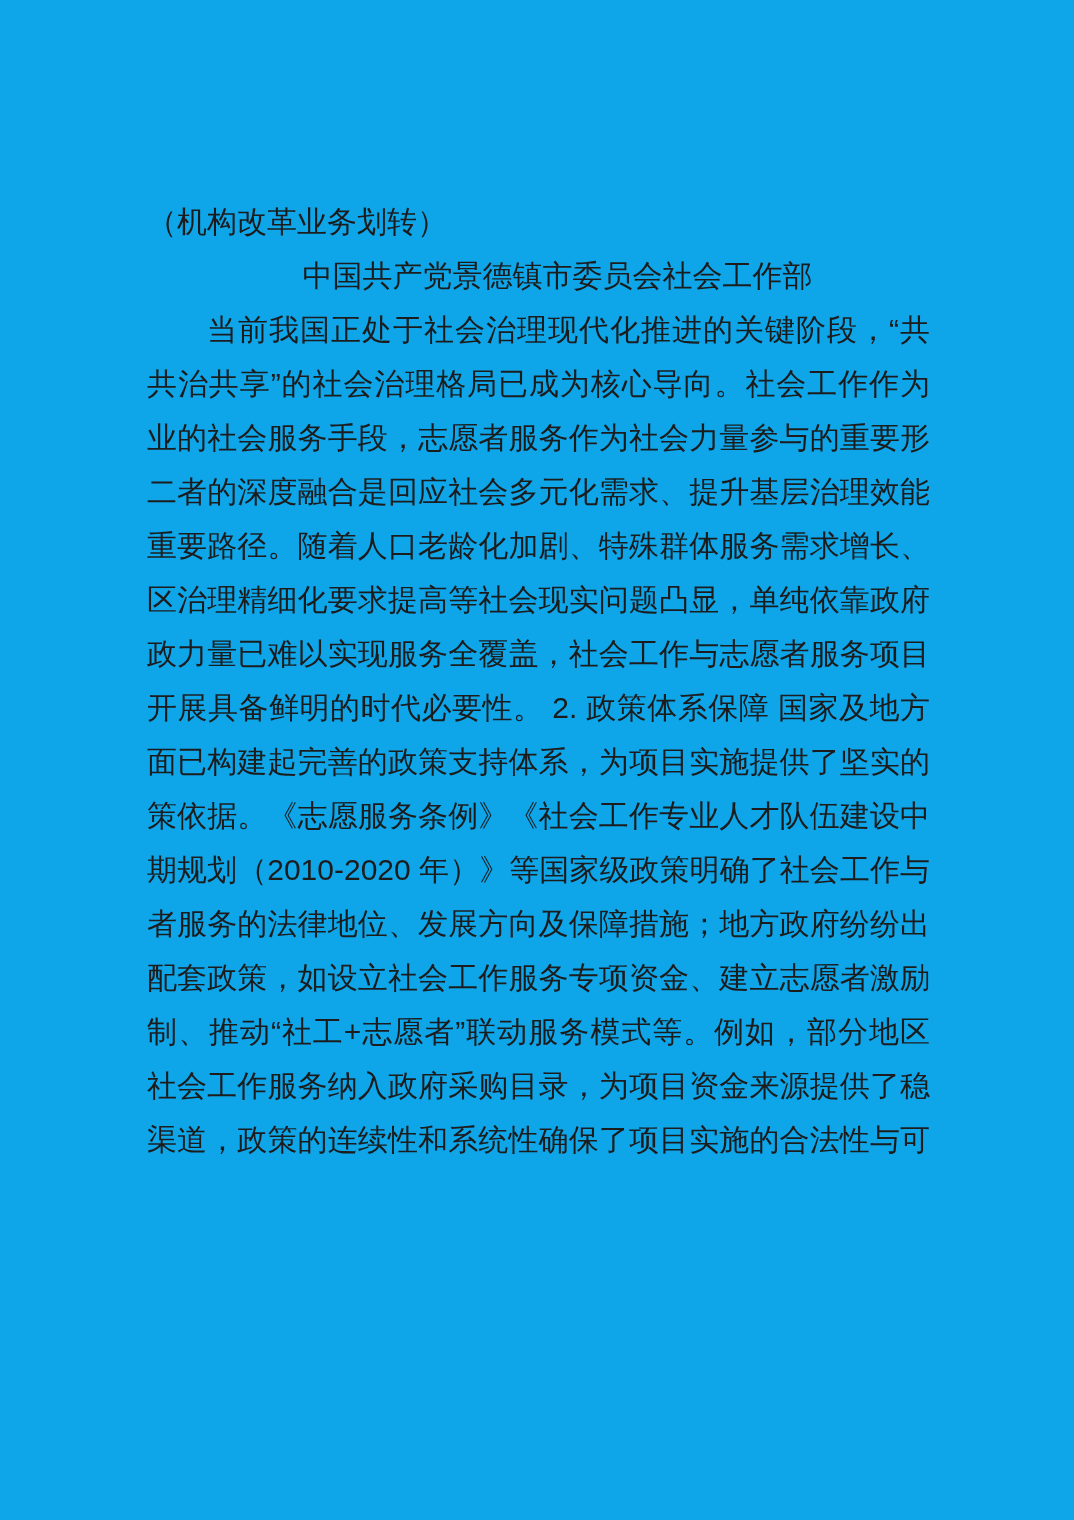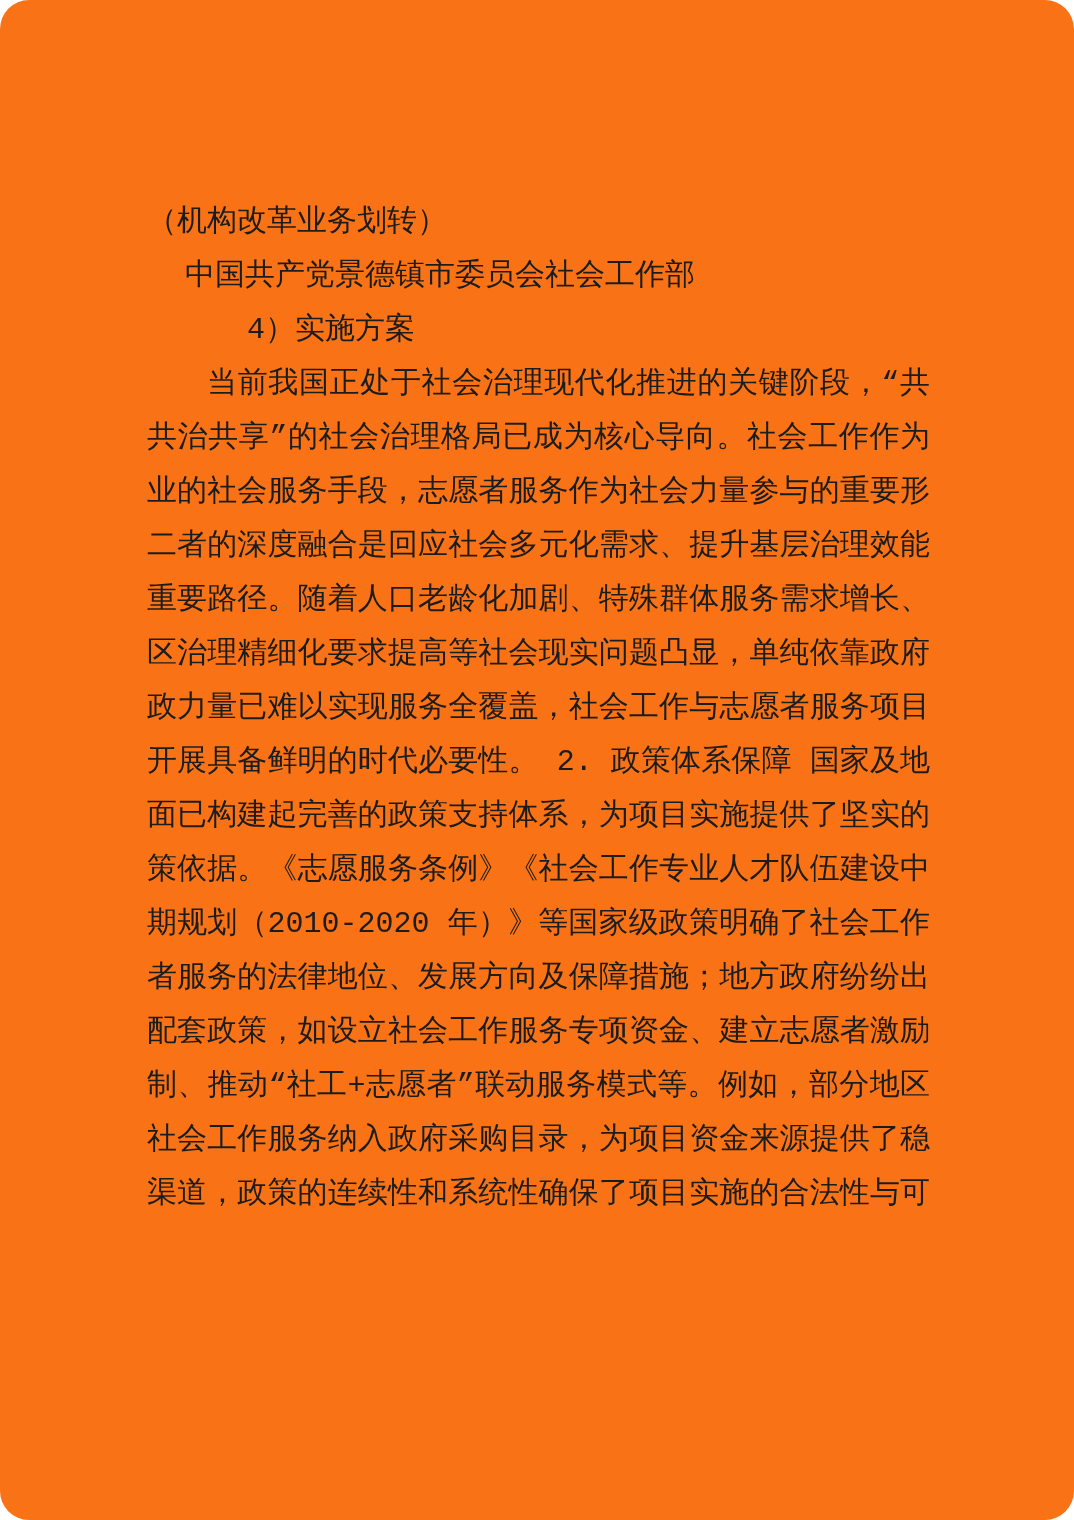--- a/index.html
+++ b/index.html
@@ -4,61 +4,59 @@
 <style>
   html, body {
     margin: 0;
     padding: 0;
     background: #ffffff;
   }
   .page {
     position: relative;
     width: 1074px;
     height: 1520px;
-    background: #f97316;
+    background: #0ea5e9;
     overflow: hidden;
-    font-family: Liberation Mono, monospace;
+    font-family: Liberation Sans, sans-serif;
     color: #1c1c1c;
-    border-radius: 29px;
   }
   .content {
     position: absolute;
     top: 195px;
     left: 147px;
     width: 783px;
   }
   .line {
     height: 54px;
     line-height: 54px;
     font-size: 30px;
     white-space: pre-wrap;
     overflow: hidden;
     text-align: left;
     font-weight: 400;
   }
   
   .indent-sub   { padding-left: 100px; }  
-  .indent-org   { padding-left: 38px;  }  
+  .indent-org   { padding-left: 38px; text-align: center;  }  
   .indent-num   { padding-left: 56px;  }  
   .indent-para  { padding-left: 60px;  }  
   
   .justify {
     text-align: justify;
     text-align-last: justify;
     text-justify: inter-character;
   }
 </style>
 </head>
 <body>
 
 <div class="page">
   <div class="content">
     <div class="line">（机构改革业务划转）</div>
     <div class="line indent-org">中国共产党景德镇市委员会社会工作部</div>
-    <div class="line indent-sub">4）实施方案</div>
     <div class="line indent-para justify">当前我国正处于社会治理现代化推进的关键阶段，“共建</div>
     <div class="line justify">共治共享”的社会治理格局已成为核心导向。社会工作作为专</div>
     <div class="line justify">业的社会服务手段，志愿者服务作为社会力量参与的重要形式，</div>
     <div class="line justify">二者的深度融合是回应社会多元化需求、提升基层治理效能的</div>
     <div class="line justify">重要路径。随着人口老龄化加剧、特殊群体服务需求增长、社</div>
     <div class="line justify">区治理精细化要求提高等社会现实问题凸显，单纯依靠政府行</div>
     <div class="line justify">政力量已难以实现服务全覆盖，社会工作与志愿者服务项目的</div>
     <div class="line justify">开展具备鲜明的时代必要性。 2. 政策体系保障 国家及地方层</div>
     <div class="line justify">面已构建起完善的政策支持体系，为项目实施提供了坚实的政</div>
     <div class="line justify">策依据。《志愿服务条例》《社会工作专业人才队伍建设中长</div>

